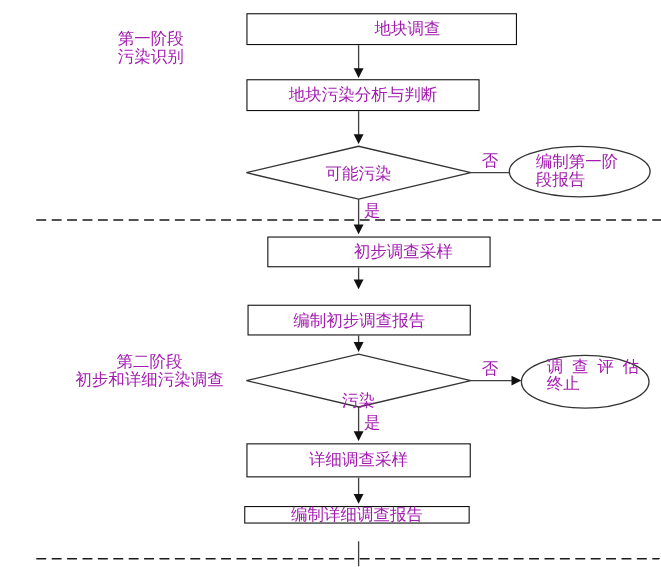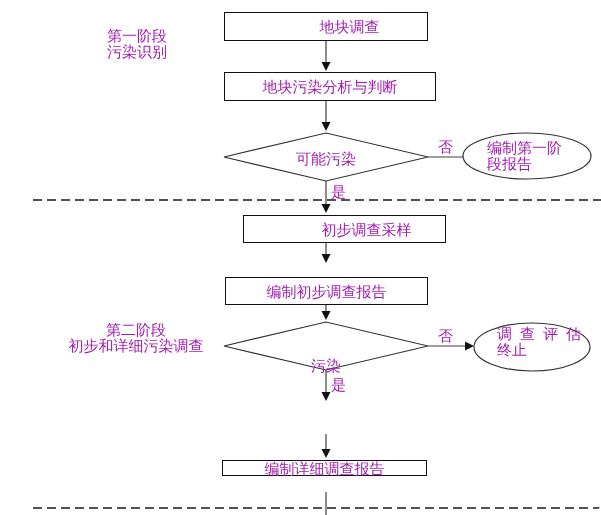--- a/index.html
+++ b/index.html
@@ -87,31 +87,34 @@
 
   <div class="stage-label" style="left:107px;top:28px;text-align:left;">
     <div>第一阶段</div>
     <div>污染识别</div>
   </div>
   <div class="stage-label" style="left:68px;top:322px;width:136px;text-align:center;">
     <div>第二阶段</div>
     <div>初步和详细污染调查</div>
   </div>
 
-  <div class="box" style="left:224px;top:12px;width:204px;height:29px;padding-left:47px;">
+  <div class="box" style="left:224px;top:12px;width:246px;height:29px;padding-left:47px;">
     <span>地块调查</span>
   </div>
   <div class="box" style="left:224px;top:72px;width:212px;height:29px;">
     <span>地块污染分析与判断</span>
   </div>
   <div class="box" style="left:243px;top:215px;width:203px;height:28px;padding-left:44px;">
     <span>初步调查采样</span>
   </div>
   <div class="box" style="left:225px;top:277px;width:203px;height:28px;">
     <span>编制初步调查报告</span>
+  </div>
+  <div class="box" style="left:224px;top:403px;width:204px;height:31px;">
+    <span>详细调查采样</span>
   </div>
   <div class="box" style="left:222px;top:460px;width:205px;height:16px;">
     <span>编制详细调查报告</span>
   </div>
 
   <div class="dlabel" style="left:326px;top:158px;">可能污染</div>
   <div class="dlabel" style="left:326px;top:347px;margin-top:18px;">污染</div>
 
   <div class="elabel" style="left:487px;top:140px;">
     <div>编制第一阶</div>

